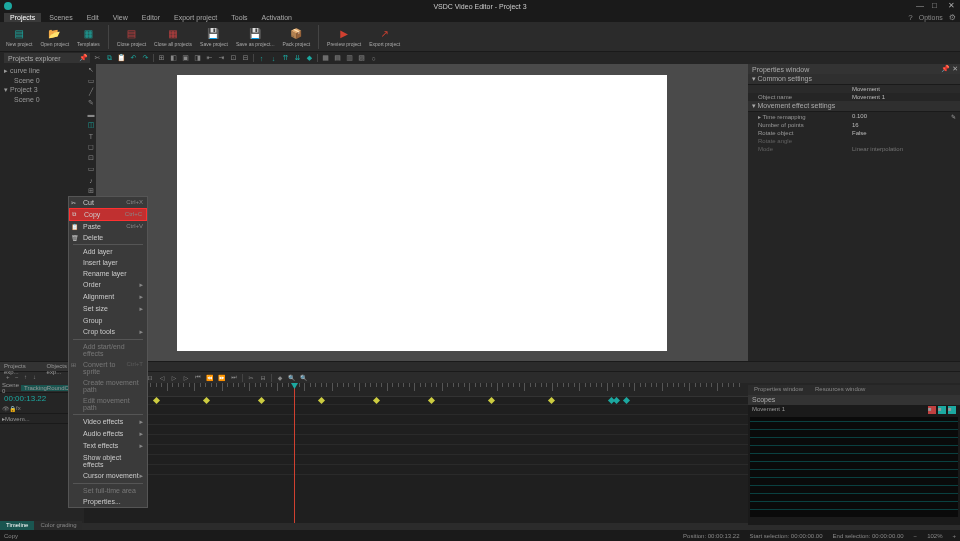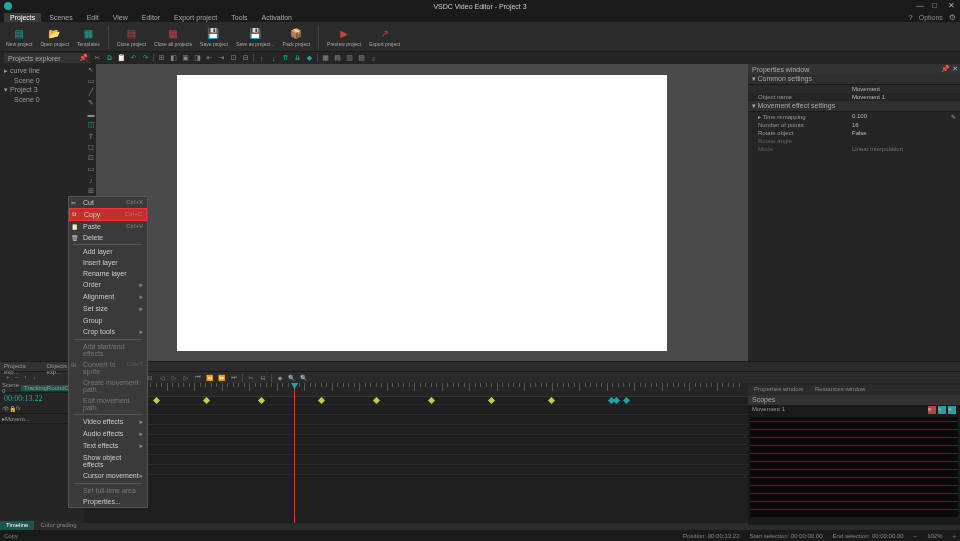--- a/index.html
+++ b/index.html
@@ -50,21 +50,21 @@
 .playback-bar { height: 12px; background: #2b2b2b; display: flex; align-items: center; padding: 0 4px; gap: 4px; border-top: 1px solid #1a1a1a; }
 .pb-btn { width: 8px; height: 8px; font-size: 6px; color: #888; cursor: pointer; display: flex; align-items: center; justify-content: center; }
 .timeline-header { height: 10px; background: #2b2b2b; display: flex; border-top: 1px solid #1a1a1a; }
 .tl-tabs { width: 84px; display: flex; font-size: 6px; }
 .tl-tab { padding: 1px 4px; background: #333; color: #999; cursor: pointer; }
 .tl-tiny-btn { width: 7px; height: 7px; font-size: 6px; color: #888; cursor: pointer; }
 .timeline-body { display: flex; height: 140px; background: #1f1f1f; }
 .tl-tracks-left { width: 84px; background: #252525; }
 .track-header { height: 10px; padding: 1px 2px; font-size: 6px; color: #999; border-bottom: 1px solid #1a1a1a; display: flex; align-items: center; }
 .track-header.scene { background: #2a2a2a; }
-.timecode { font-size: 8px; color: #1ca8a0; padding: 1px 4px; font-family: Liberation Serif, serif; }
+.timecode { font-size: 8px; color: #1ca8a0; padding: 1px 4px; }
 .tl-tracks-right { flex: 1; position: relative; background: #1f1f1f; overflow: hidden; }
 .ruler { height: 14px; background: #252525; position: relative; border-bottom: 1px solid #333; }
 .ruler-tick { position: absolute; top: 0; width: 1px; height: 4px; background: #555; }
 .ruler-tick.major { height: 8px; }
 .playhead { position: absolute; top: 0; width: 1px; height: 100%; background: #d04030; z-index: 10; }
 .playhead::before { content: ''; position: absolute; top: 0; left: -3px; width: 7px; height: 6px; background: #1ca8a0; clip-path: polygon(0 0, 100% 0, 50% 100%); }
 .keyframe { position: absolute; width: 5px; height: 5px; background: #cccc40; transform: rotate(45deg); }
 .keyframe.teal { background: #1ca8a0; }
 .track-row { height: 10px; border-bottom: 1px solid #2a2a2a; position: relative; }
 .scopes-panel { position: absolute; right: 0; top: 385px; width: 212px; height: 140px; background: #1a1a1a; }

